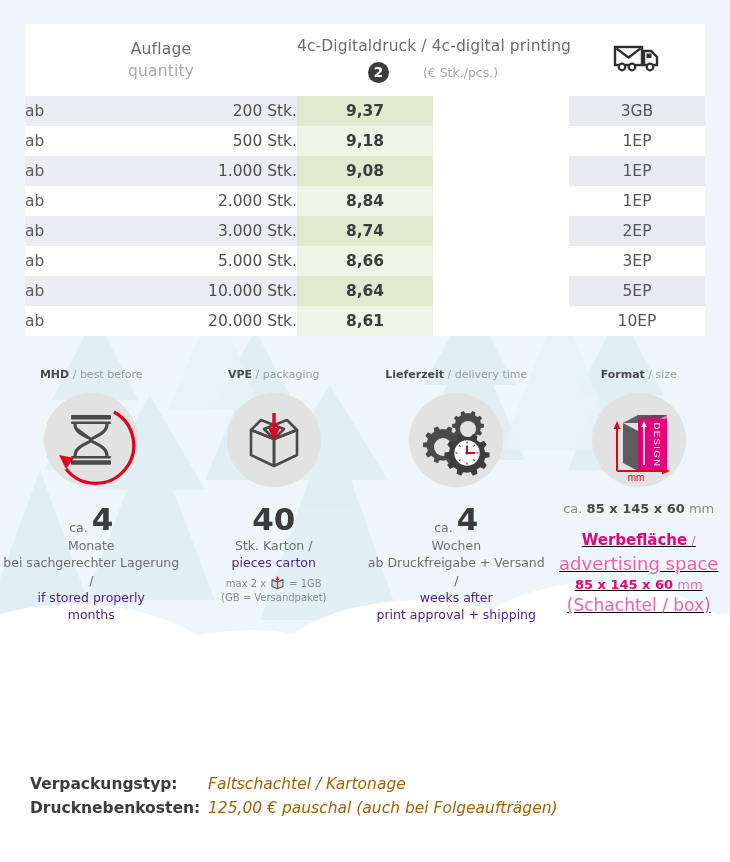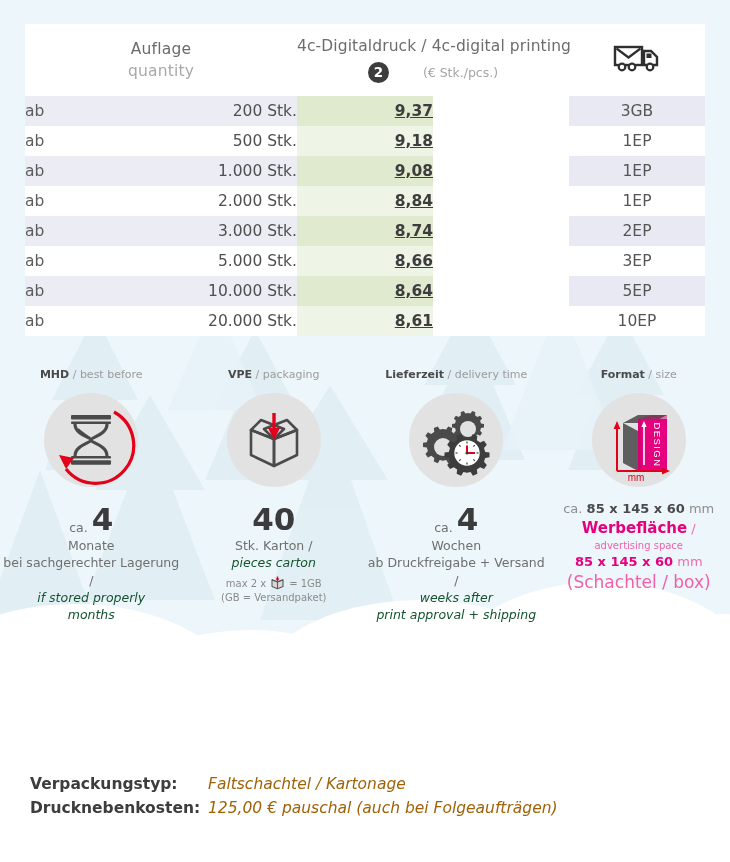--- a/index.html
+++ b/index.html
@@ -52,21 +52,21 @@
   tr.row td{height:30px;vertical-align:middle;font-size:15.5px;}
   .c-ab{
     width:48px;text-align:left;padding-left:11px;color:#5c5c5c;
     font-size:15px;
   }
   .c-qty{
     width:122px;text-align:right;padding-right:12px;color:#4f4f4f;
     font-size:15.5px;white-space:nowrap;
   }
   .c-price{
-    width:218px;text-align:right;font-weight:bold;color:#3d3d3d;font-size:15.5px;text-decoration:underline;
+    width:218px;text-align:center;font-weight:bold;color:#3d3d3d;font-size:15.5px;
   }
   .c-gap{width:218px;background:#ffffff;}
   .c-ship{
     width:68px;text-align:center;color:#555;font-size:15px;padding-right:8px;
   }
 
   
   tr.odd .c-ab,tr.odd .c-qty{background:#ececf4;}
   tr.even .c-ab,tr.even .c-qty{background:#ffffff;}
   tr.odd .c-price{background:#dfeace;}
@@ -93,29 +93,29 @@
   .circle svg{position:absolute;left:0;top:0;}
   .big-num{
     font-size:31px;font-weight:bold;color:#3b3b3b;line-height:1;
   }
   .ca{font-size:12.5px;color:#6f6f6f;font-weight:normal;vertical-align:baseline;}
   .num-line{margin-top:14px;height:34px;display:flex;align-items:flex-end;justify-content:center;gap:4px;}
   .info-text{
     font-size:12.5px;color:#7d7d7d;line-height:1.38;margin-top:2px;
   }
   .info-text .de{color:#6f6f6f;}
-  .info-text .en{color:#14532d;font-style:italic;}
+  .info-text .en{color:#4c1d95;}
 
   
   .fmt-size{font-size:13px;color:#8d8d8d;margin-top:14px;}
   .fmt-size b{color:#4a4a4a;font-weight:bold;}
-  .fmt-ad{margin-top:2px;line-height:1.4;font-size:13px;}
+  .fmt-ad{margin-top:14px;line-height:1.4;font-size:13px;text-decoration:underline;}
   .fmt-ad .t1{color:#e5007d;font-weight:bold;font-size:15px;}
   .fmt-ad .t1 .sl{color:#f06aad;font-weight:normal;font-size:13px;}
-  .fmt-ad .t2{color:#f25fa8;font-size:10px;}
+  .fmt-ad .t2{color:#f25fa8;font-size:18px;}
   .fmt-ad .t3{color:#e5007d;font-weight:bold;font-size:13px;}
   .fmt-ad .t3 .mm{color:#f06aad;font-weight:normal;}
   .fmt-ad .t4{color:#f25fa8;font-size:17px;}
 
   .vpe-extra{
     font-size:10px;color:#8a8a8a;line-height:1.3;margin-top:4px;
     display:flex;flex-direction:column;align-items:center;
   }
   .vpe-extra .l1{display:flex;align-items:center;justify-content:center;gap:4px;}
 

